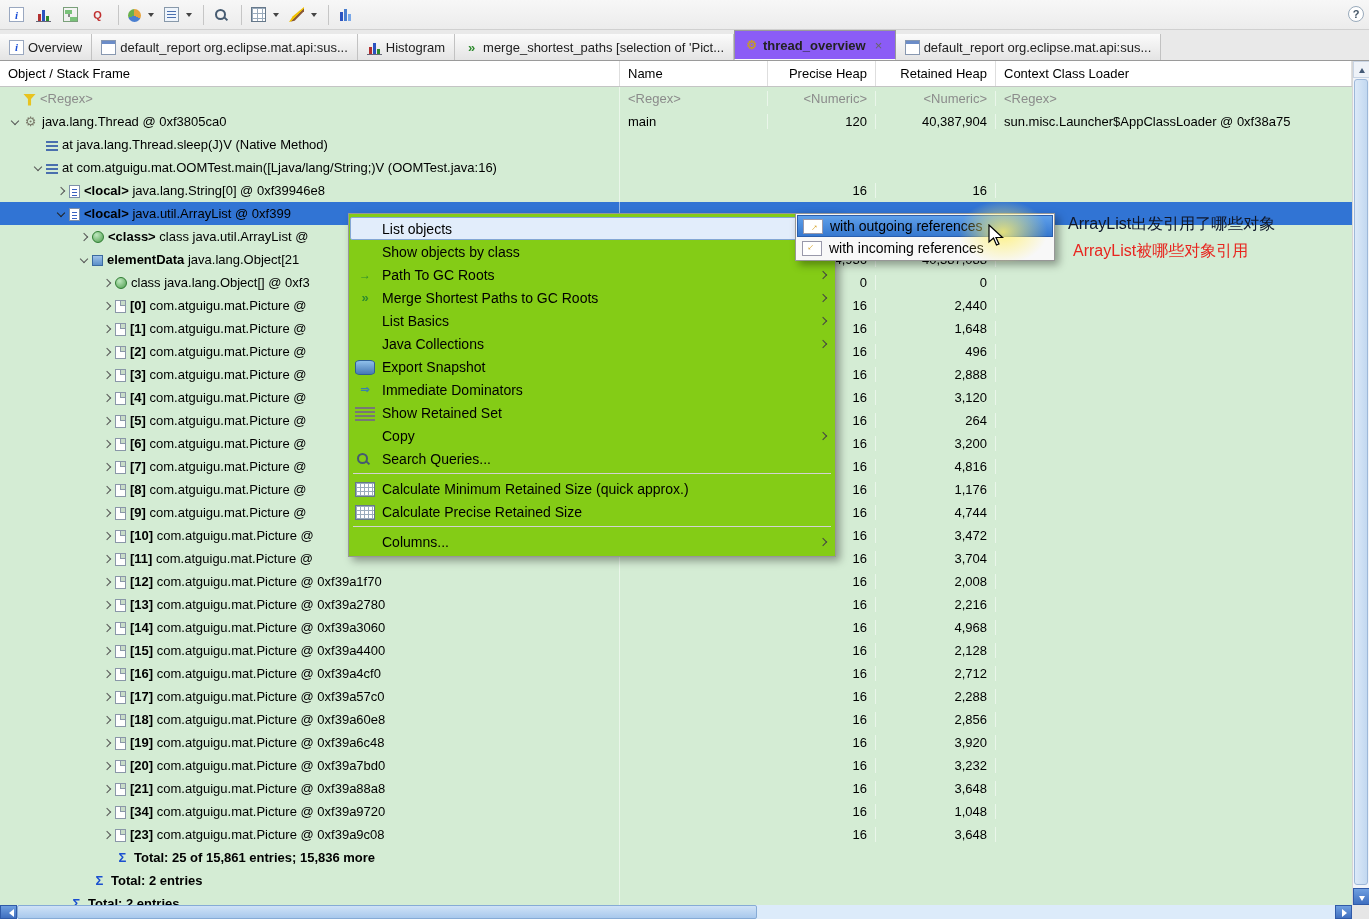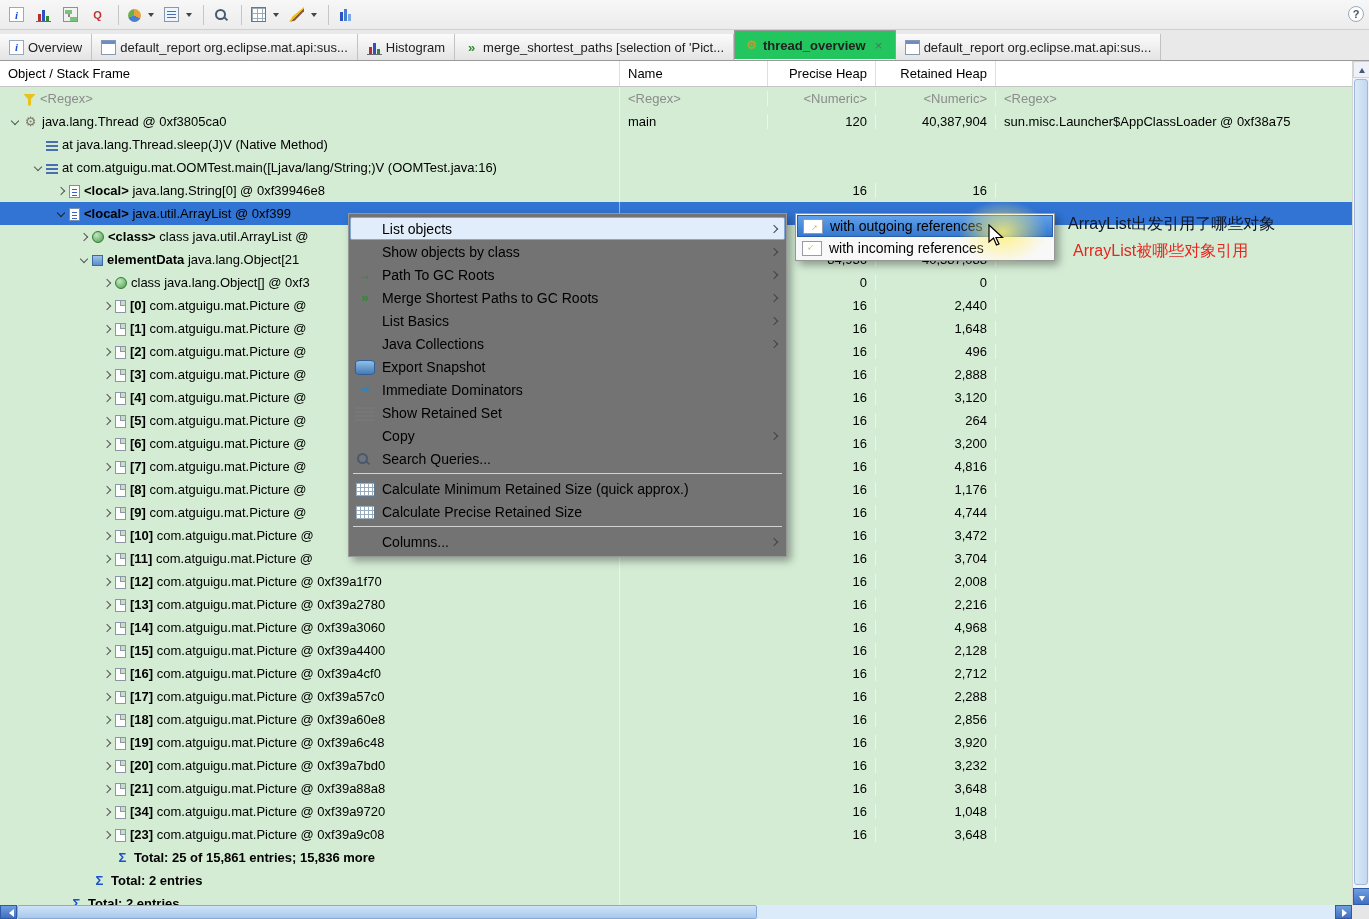--- a/index.html
+++ b/index.html
@@ -53,21 +53,21 @@
   .ic-searchq::after{content:"";position:absolute;left:11px;top:11px;width:4px;height:2px;background:#455a70;transform:rotate(45deg);}
   .ic-calc{width:13px;height:12px;margin-top:1px;background:#fff;border:1px solid #66788a;background-image:linear-gradient(#9aabbc 1px,transparent 1px),linear-gradient(90deg,#9aabbc 1px,transparent 1px);background-size:4px 4px;}
   .ic-outgoing,.ic-incoming{background:#fff;border:1px solid #99a;width:10px;height:12px;margin-top:1px;}
   .ic-outgoing::after{content:"\2192";color:#cf9200;font-weight:bold;font-size:10px;transform:rotate(-45deg);}
   .ic-incoming::after{content:"\2192";color:#cf9200;font-weight:bold;font-size:10px;transform:rotate(135deg);}
 
   
   .tabbar{position:absolute;left:0;top:30px;width:1369px;height:31px;background:#e9e9e9;border-bottom:1px solid #9a9a9a;display:flex;align-items:flex-end;white-space:nowrap;overflow:hidden;}
   .tab{height:26px;display:flex;align-items:center;padding:0 9px;border-right:1px solid #c2c2c2;background:linear-gradient(#fbfbfb,#e4e4e4);color:#222;max-width:345px;overflow:hidden;cursor:default;}
   .tab .tlabel{overflow:hidden;text-overflow:ellipsis;white-space:nowrap;}
-  .tab.active{height:30px;background:#22c55e;border:1px solid #9a9a9a;border-bottom:1px solid #fafafa;font-weight:bold;}
+  .tab.active{height:30px;background:#8b5cf6;border:1px solid #9a9a9a;border-bottom:1px solid #fafafa;font-weight:bold;}
   .tclose{width:14px;height:14px;margin-left:6px;position:relative;flex:0 0 auto;}
   .tclose::after{content:"\00D7";position:absolute;inset:0;display:flex;align-items:center;justify-content:center;color:#666;font-size:13px;font-weight:normal;}
 
   
   .thead{position:absolute;left:0;top:61px;width:1352px;height:26px;background:#fff;border-bottom:1px solid #c4c4c4;display:flex;}
   .th{display:flex;align-items:center;padding:0 8px;border-right:1px solid #dedede;overflow:hidden;white-space:nowrap;}
   .th.num{justify-content:flex-end;}
   .w1{width:620px;} .w2{width:148px;} .w3{width:108px;} .w4{width:120px;} .w5{width:356px;}
 
   .rows{position:absolute;left:0;top:87px;width:1352px;height:818px;overflow:hidden;background:var(--rowbg);}
@@ -79,21 +79,21 @@
   .c3{width:108px;padding:0 9px;text-align:right;box-shadow:inset -1px 0 0 rgba(255,255,255,.5);}
   .c4{width:120px;padding:0 9px;text-align:right;box-shadow:inset -1px 0 0 rgba(255,255,255,.5);}
   .c5{width:356px;padding:0 8px;overflow:hidden;white-space:nowrap;}
   .lbl{overflow:hidden;white-space:nowrap;}
   .exp{width:15px;height:23px;position:relative;flex:0 0 auto;}
   .exp.has::after{content:"";position:absolute;left:4px;top:9px;width:5px;height:5px;border-right:1.5px solid #555;border-bottom:1.5px solid #555;transform:rotate(-45deg);}
   .exp.open::after{transform:rotate(45deg);top:8px;}
   .row.selected .exp.has::after{border-color:#222;}
 
   
-  .menu{position:absolute;left:348px;top:213px;width:439px;background:#737373;border:1px solid #979797;box-shadow:4px 4px 8px rgba(0,0,0,.35);padding:3px 1px;z-index:40;font-size:14px;}
+  .menu{position:absolute;left:348px;top:213px;width:488px;background:#84cc16;border:1px solid #979797;box-shadow:4px 4px 8px rgba(0,0,0,.35);padding:3px 1px;z-index:40;font-size:14px;}
   .mi{height:23px;display:flex;align-items:center;padding:0 4px;border:1px solid transparent;}
   .mi.hl{background:#e2edfb;border:1px solid #84a7d4;border-radius:2px;}
   .mic{width:20px;height:15px;margin-right:7px;flex:0 0 auto;position:relative;display:inline-block;}
   .mlabel{flex:1;overflow:hidden;white-space:nowrap;}
   .marrow{width:12px;height:14px;position:relative;flex:0 0 auto;}
   .marrow.has::after{content:"";position:absolute;right:3px;top:4px;width:5px;height:5px;border-right:1.4px solid #444;border-bottom:1.4px solid #444;transform:rotate(-45deg);}
   .msep{height:1px;background:#d2d2d2;margin:3px 3px;}
 
   
   .submenu{position:absolute;left:795px;top:213px;width:260px;background:#f8f8f8;border:1px solid #979797;box-shadow:4px 4px 8px rgba(0,0,0,.35);padding:1px;z-index:45;font-size:14px;}
@@ -195,20 +195,21 @@
       <span class="ic ic-report"></span>
       <span class="tlabel">default_report org.eclipse.mat.api:sus...</span>
     </div>
   </div>
 
 <div class="thead">
   <div class="th w1">Object / Stack Frame</div>
   <div class="th w2">Name</div>
   <div class="th w3 num">Precise Heap</div>
   <div class="th w4 num">Retained Heap</div>
+  <div class="th w5">Context Class Loader</div>
 </div>
 
 <div class="rows" id="rows">
     <div class="row gray">
       <div class="c1" style="padding-left: 8px;">
         <span class="exp"></span>
         <span class="ic ic-filter"></span>
         <span class="lbl">&lt;Regex&gt;</span>
       </div>
       <div class="c2">&lt;Regex&gt;</div>

